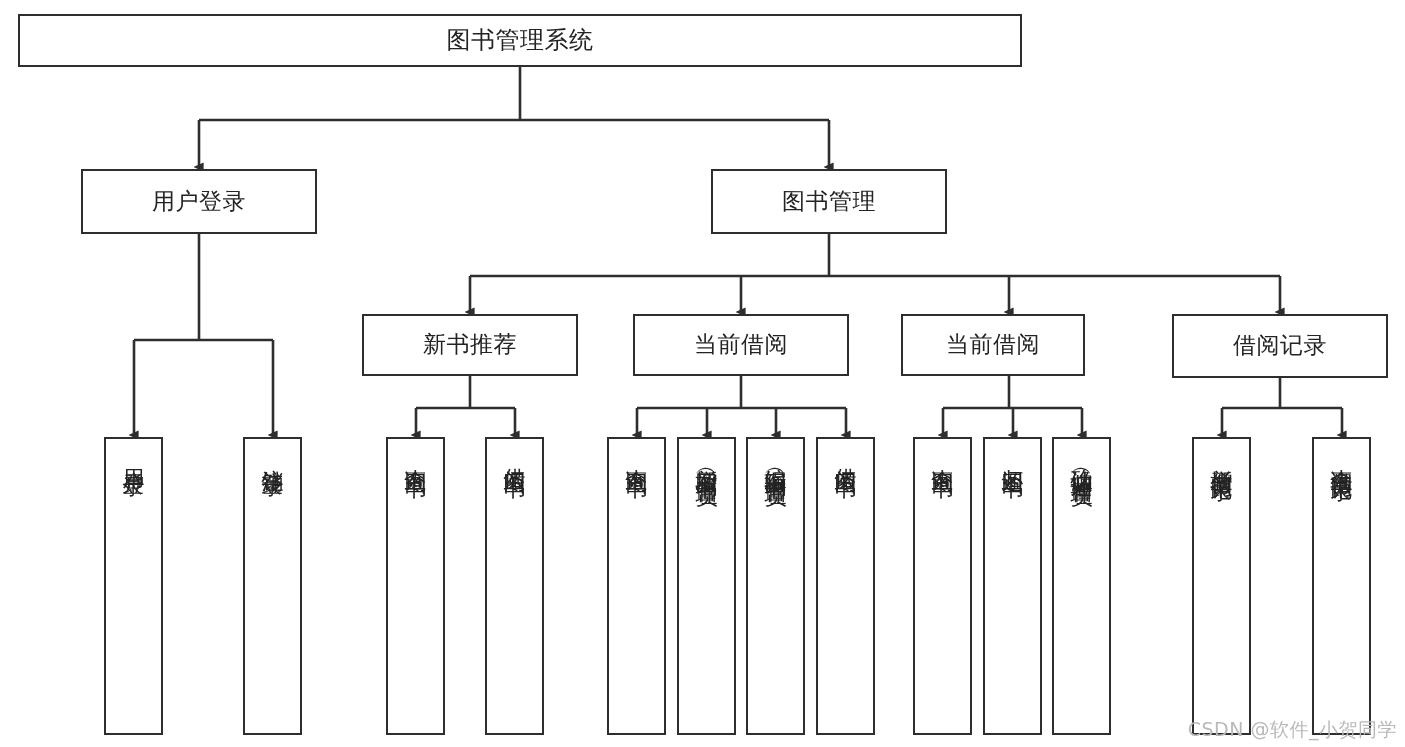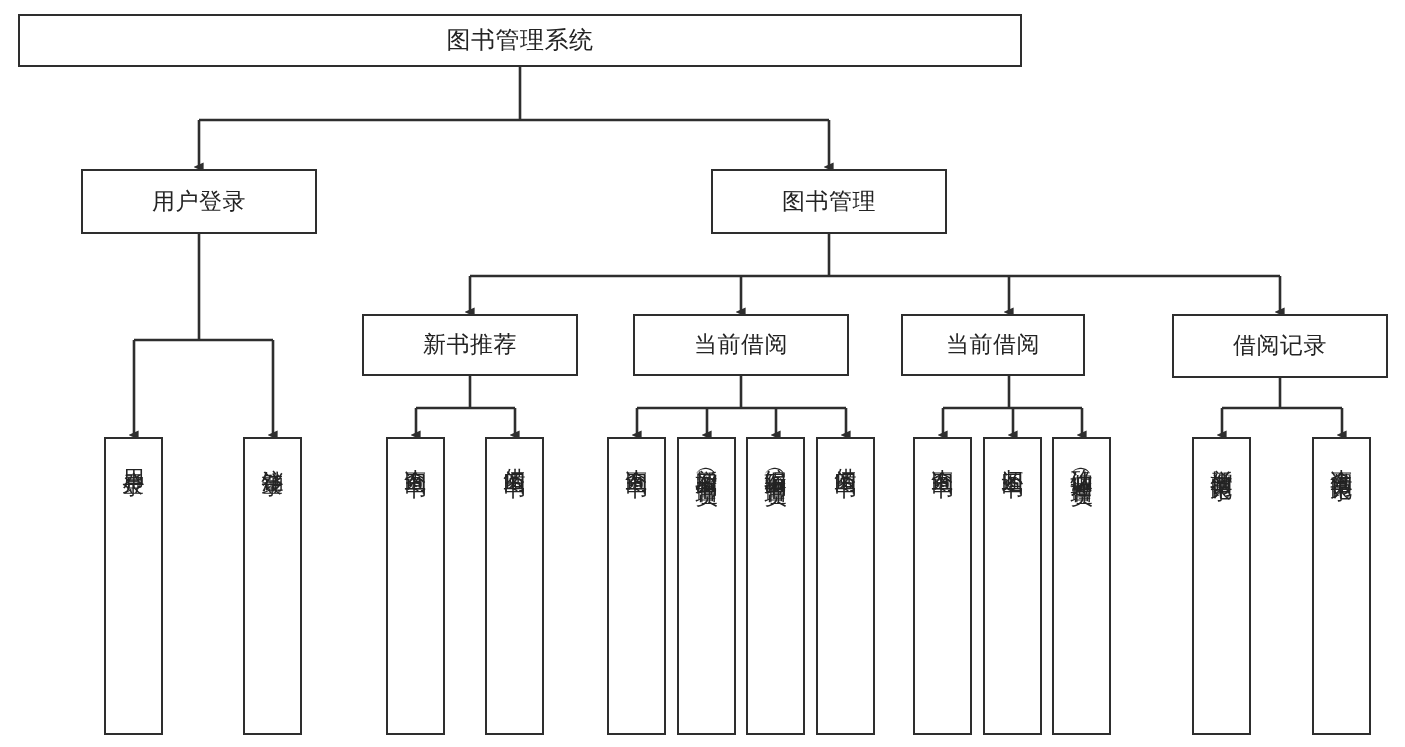--- a/index.html
+++ b/index.html
@@ -167,13 +167,14 @@
         <span class="label">确认归还（管理员）</span>
       </div>
       <div class="node leaf" style="left: 1192px; top: 437px; width: 59px; height: 298px;">
         <span class="label">新增借阅记录</span>
       </div>
       <div class="node leaf" style="left: 1312px; top: 437px; width: 59px; height: 298px;">
         <span class="label">查询借阅记录</span>
       </div>
     </div>
 
+  <div id="watermark">CSDN @软件_小贺同学</div>
 </div>
 
 </body></html>

